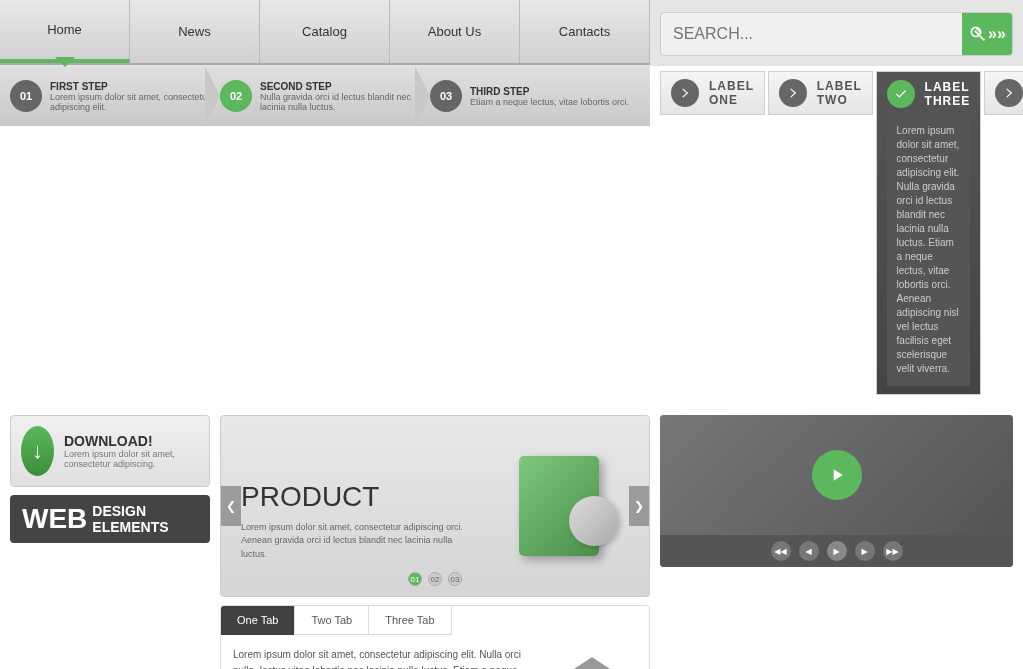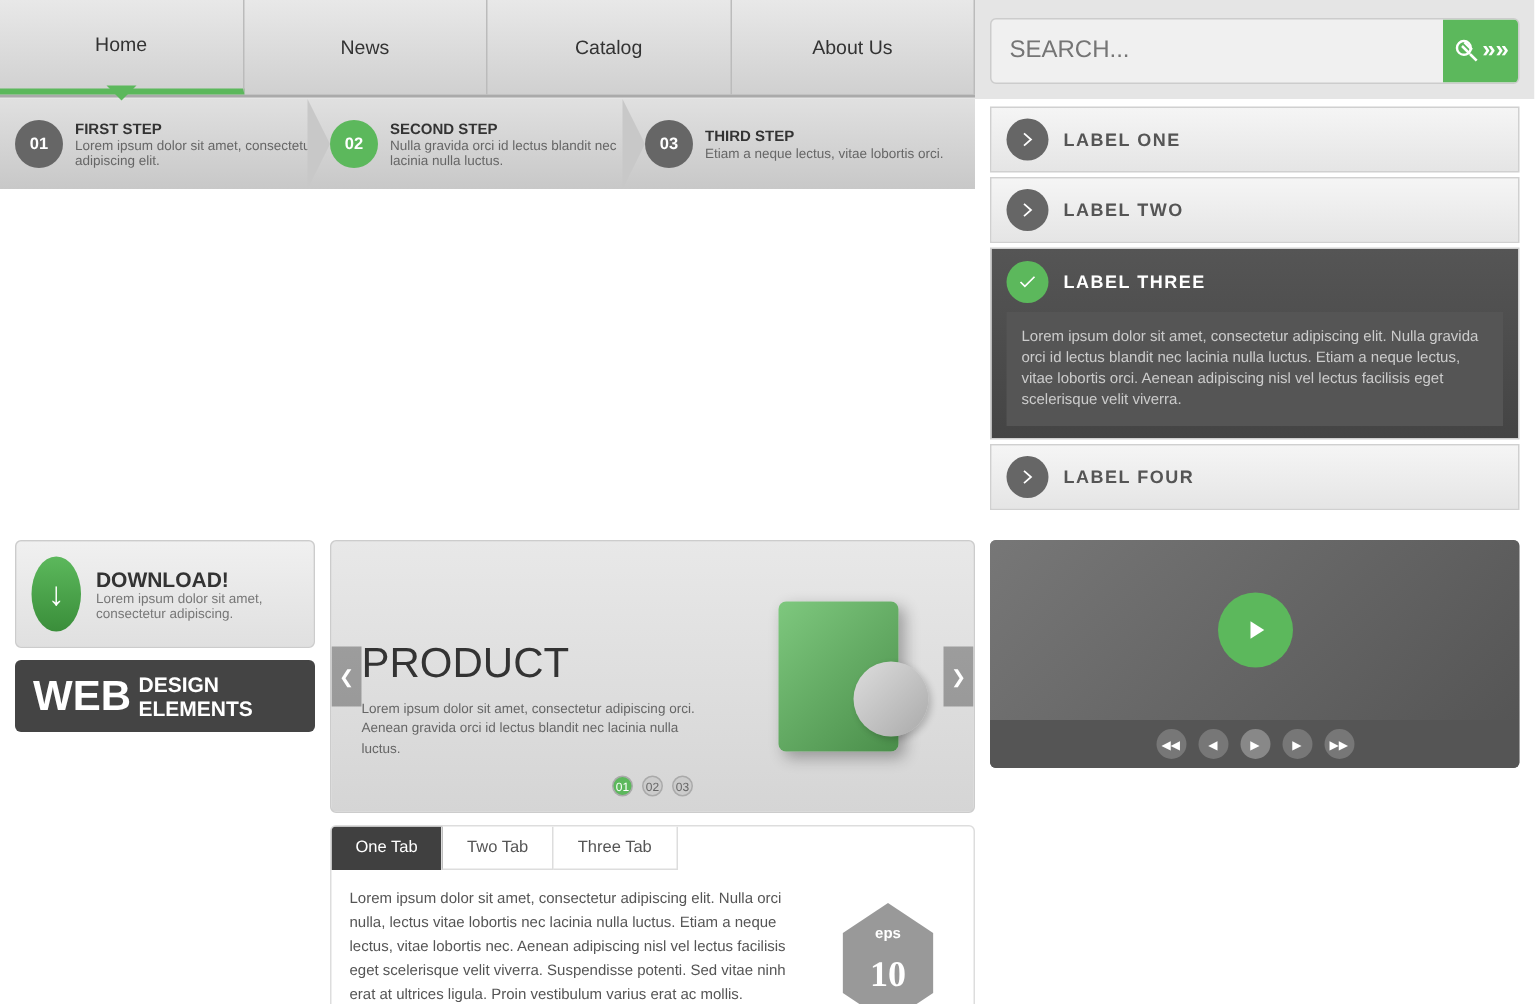--- a/index.html
+++ b/index.html
@@ -140,21 +140,21 @@
       width: 0;
       height: 0;
       border-top: 30px solid transparent;
       border-bottom: 30px solid transparent;
       border-left: 15px solid #c8c8c8;
     }
 
     
     .label-list {
       display: flex;
-      flex-direction: column;
+      flex-direction: row;
       gap: 3px;
     }
     .label-item {
       display: flex;
       align-items: center;
       background: linear-gradient(to bottom, #f5f5f5, #e5e5e5);
       border: 1px solid #d0d0d0;
       height: 44px;
       padding: 0 10px;
       cursor: pointer;
@@ -469,20 +469,23 @@
           <span>Home</span>
         </div>
         <div class="nav-item">
           <span>News</span>
         </div>
         <div class="nav-item">
           <span>Catalog</span>
         </div>
         <div class="nav-item">
           <span>About Us</span>
+        </div>
+        <div class="nav-item">
+          <span>Cantacts</span>
         </div>
       </nav>
     </div>
     <div class="right-section" style="padding-top: 12px;">
       <div class="search-bar">
         <input class="search-input" type="text" placeholder="SEARCH..." style="">
         <button class="search-btn">
           <svg width="20" height="20" viewBox="0 0 24 24">
             <path d="M15.5 14h-.79l-.28-.27A6.47 6.47 0 0 0 16 9.5 6.5 6.5 0 1 0 9.5 16c1.61 0 3.09-.59 4.23-1.57l.27.28v.79l5 4.99L20.49 19l-4.99-5zm-6 0C7.01 14 5 11.99 5 9.5S7.01 5 9.5 5 14 7.01 14 9.5 11.99 14 9.5 14z"></path>
             <path d="M8 8 L14 14 M10 5 L16 11" stroke="white" stroke-width="2"></path>

